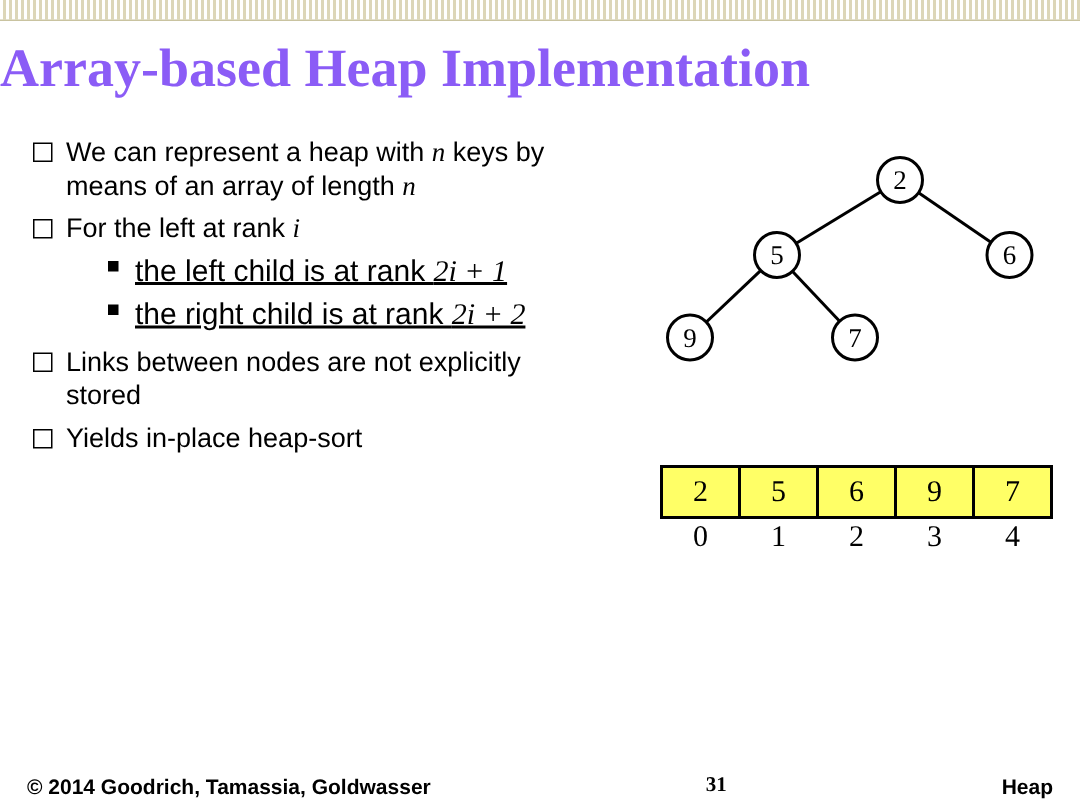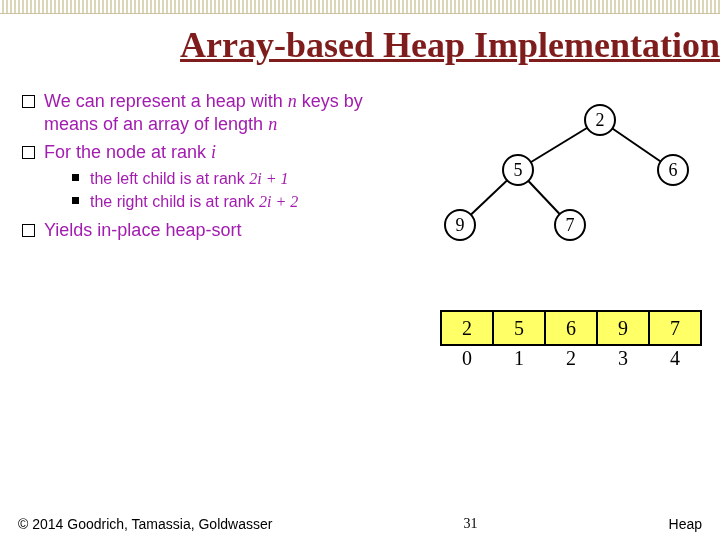--- a/index.html
+++ b/index.html
@@ -13,64 +13,64 @@
   }
   .top-rule {
     height: 14px;
     background: repeating-linear-gradient(90deg, #fff 0 2px, #dcd6b8 2px 4px);
     background-size: 4px 4px;
     border-bottom: 1px solid #c9c3a0;
   }
   .title {
     font-family: "Times New Roman", serif;
     font-size: 36px;
-    text-align: right;
-    color: #7f1d1d;
+    text-align: left;
+    color: #8b5cf6;
     margin: 10px 0 14px 0;
-    text-decoration: underline;
   }
   .content {
     position: absolute;
     top: 90px;
     left: 18px;
     right: 18px;
     bottom: 36px;
   }
   .left-col {
     position: absolute;
     left: 0;
     top: 0;
     width: 380px;
   }
   ul.b1 { list-style: none; padding-left: 0; }
   ul.b1 > li {
     position: relative;
     padding-left: 26px;
     font-size: 18px;
-    color: #a21caf;
+    color: #000000;
     line-height: 1.25;
     margin-bottom: 6px;
   }
   ul.b1 > li::before {
     content: "";
     position: absolute;
     left: 4px;
     top: 5px;
     width: 11px;
     height: 11px;
     border: 1px solid #000;
   }
   .it { font-family: "Times New Roman", serif; font-style: italic; }
   ul.b2 { list-style: none; padding-left: 26px; margin: 4px 0 6px 0; }
   ul.b2 > li {
     position: relative;
     padding-left: 20px;
-    font-size: 16px;
+    font-size: 20px;
     line-height: 1.35;
     margin-bottom: 2px;
+    text-decoration: underline;
   }
   ul.b2 > li::before {
     content: "";
     position: absolute;
     left: 2px;
     top: 6px;
     width: 7px;
     height: 7px;
     background: #000;
   }
@@ -121,47 +121,49 @@
   }
   .footer {
     position: absolute;
     bottom: 8px;
     left: 18px;
     right: 18px;
     font-size: 14px;
     display: flex;
     justify-content: space-between;
     align-items: flex-start;
+    font-weight: bold;
   }
   .footer .pgn { font-family: "Times New Roman", serif; }
 </style>
 </head>
 <body>
 
 <div class="top-rule"></div>
 <h1 class="title">Array-based Heap Implementation</h1>
 
 <div class="content">
 
   <div class="left-col">
     <ul class="b1">
       <li>
         <span>We can represent a heap with </span><span class="it">n</span><span> keys by means of an array of length </span><span class="it">n</span>
       </li>
       <li>
-        <span>For the node at rank </span><span class="it">i</span>
+        <span>For the left at rank </span><span class="it">i</span>
         <ul class="b2">
           <li>
             <span>the left child is at rank </span><span class="it">2i + 1</span>
           </li>
           <li>
             <span>the right child is at rank </span><span class="it">2i + 2</span>
           </li>
         </ul>
       </li>
+      <li>Links between nodes are not explicitly stored</li>
       <li>Yields in-place heap-sort</li>
     </ul>
   </div>
 
   <div class="diagram">
     <svg class="edges" width="284" height="180">
       <line x1="182" y1="30" x2="100" y2="80" stroke="#000" stroke-width="2"></line>
       <line x1="182" y1="30" x2="255" y2="80" stroke="#000" stroke-width="2"></line>
       <line x1="100" y1="80" x2="42" y2="135" stroke="#000" stroke-width="2"></line>
       <line x1="100" y1="80" x2="152" y2="135" stroke="#000" stroke-width="2"></line>

